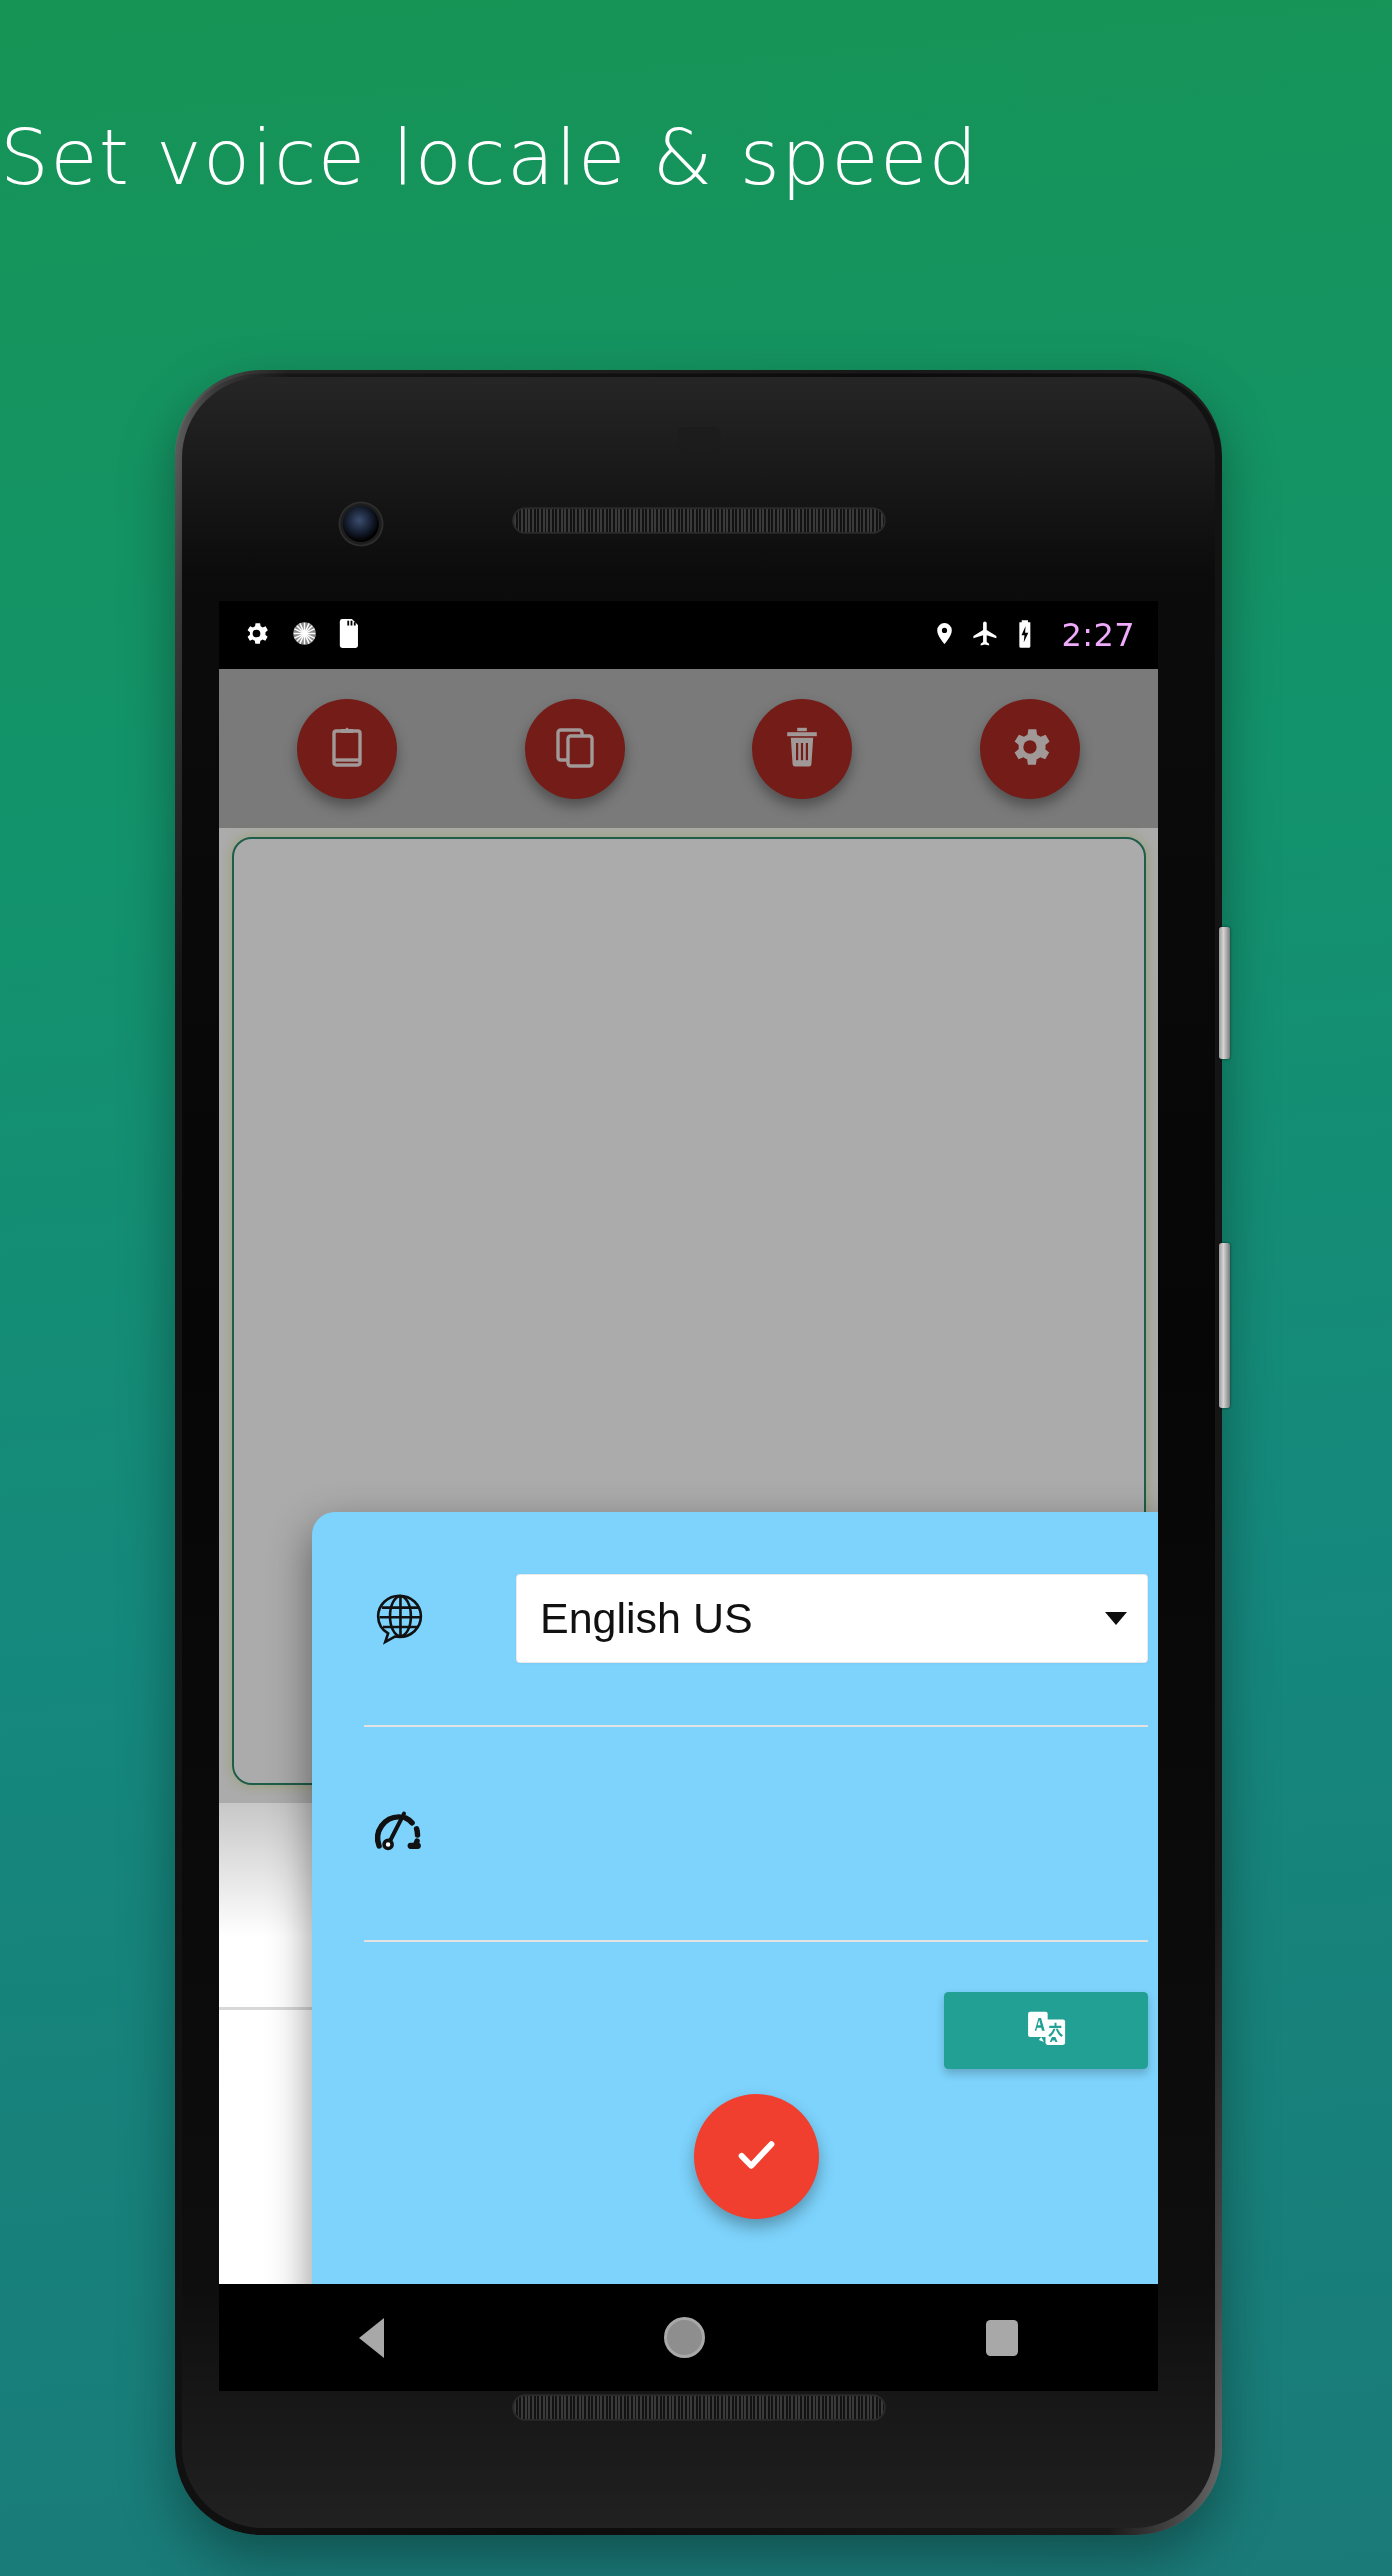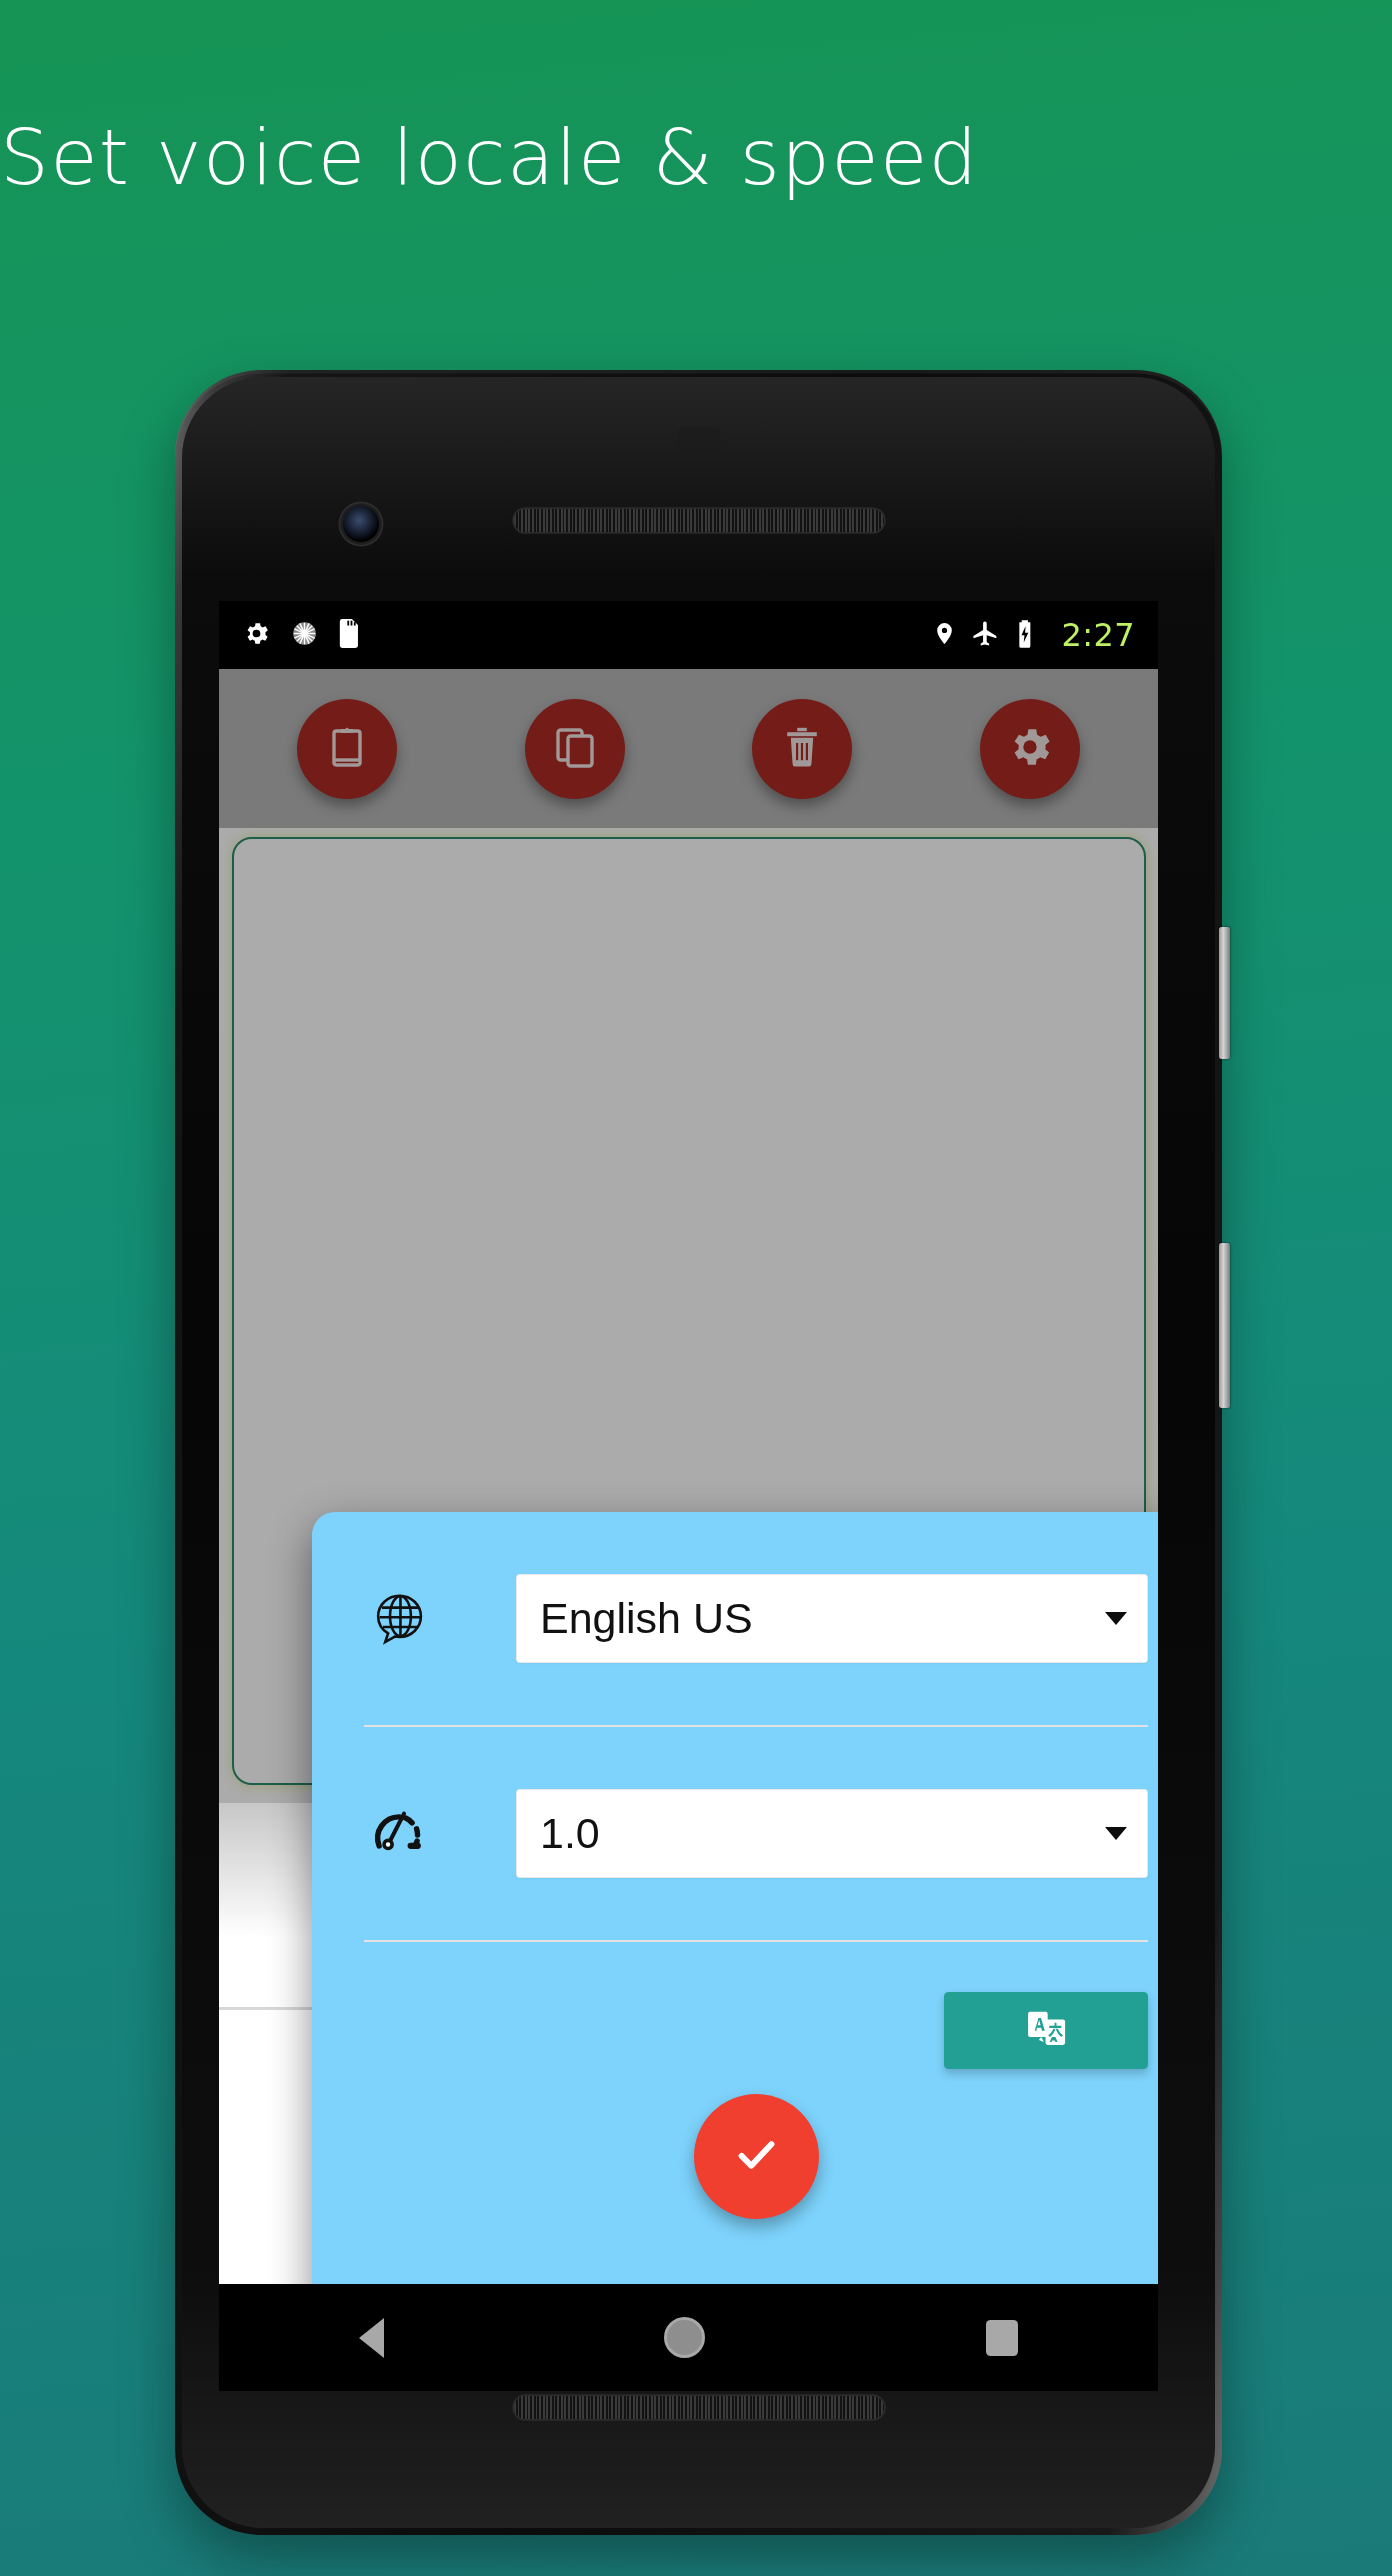--- a/index.html
+++ b/index.html
@@ -156,21 +156,21 @@
     gap: 19.7px;
   }
   .status-right { gap: 14.3px; }
   .status-icon { display: block; }
   .status-time {
     font-family: "DejaVu Sans", sans-serif;
     font-size: 32px;
     font-weight: 500;
     letter-spacing: 0.4px;
     margin-left: 13px;
-    color: #bef264;
+    color: #f0abfc;
   }
 
   
   .app-toolbar {
     position: relative;
     height: 159px;
     background: #b6b6b6;
     display: flex;
     align-items: center;
     justify-content: space-around;
@@ -582,24 +582,20 @@
           <svg width="57" height="57" viewBox="0 0 24 24" fill="none">
             <path d="M3.4 17.2A9 9 0 0 1 12 5" stroke="#111111" stroke-width="2.3" stroke-linecap="round"></path>
             <path d="M14.6 5.5a9 9 0 0 1 2.7 2" stroke="#111111" stroke-width="2.3" stroke-linecap="round"></path>
             <path d="M19.2 10a9 9 0 0 1 .4 2.6" stroke="#111111" stroke-width="2.3" stroke-linecap="round"></path>
             <path d="M19.4 15.2a9 9 0 0 1-.9 2" stroke="#111111" stroke-width="2.3" stroke-linecap="round"></path>
             <path d="M16.7 17.2h3" stroke="#111111" stroke-width="2.6" stroke-linecap="round"></path>
             <path d="M7.4 16.3L13.9 3.6" stroke="#111111" stroke-width="1.7" stroke-linecap="round"></path>
             <circle cx="7.2" cy="16.6" r="1.7" fill="#ffffff" stroke="#111111" stroke-width="1.5"></circle>
           </svg>
         </div>
-        <div class="dlg-select">
-          <span class="dlg-select-value">1.0</span>
-          <span class="caret"></span>
-        </div>
       </div>
 
       <div class="dlg-divider"></div>
 
       <div class="dlg-actions">
         <button class="translate-btn">
           <span>
             <svg width="47" height="47" viewBox="0 0 24 24">
               <g>
                 <rect x="2.6" y="3.4" width="10" height="13" rx="1.1" fill="#ffffff"></rect>

